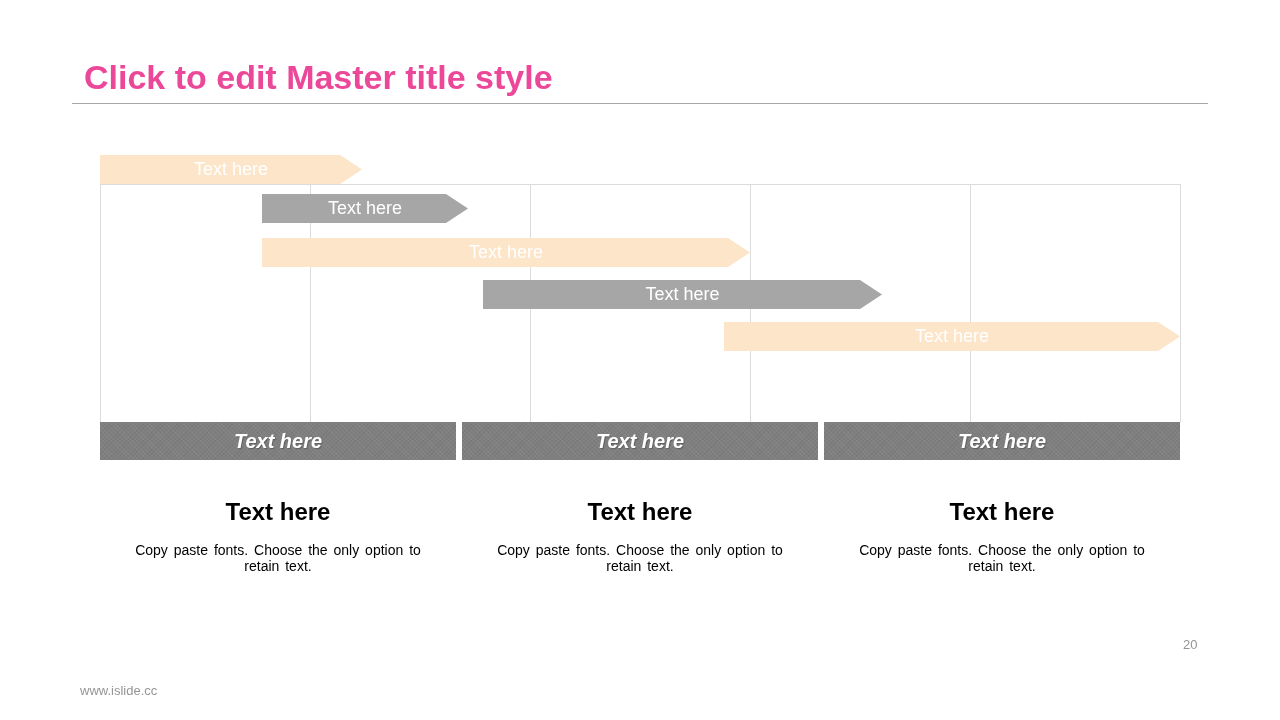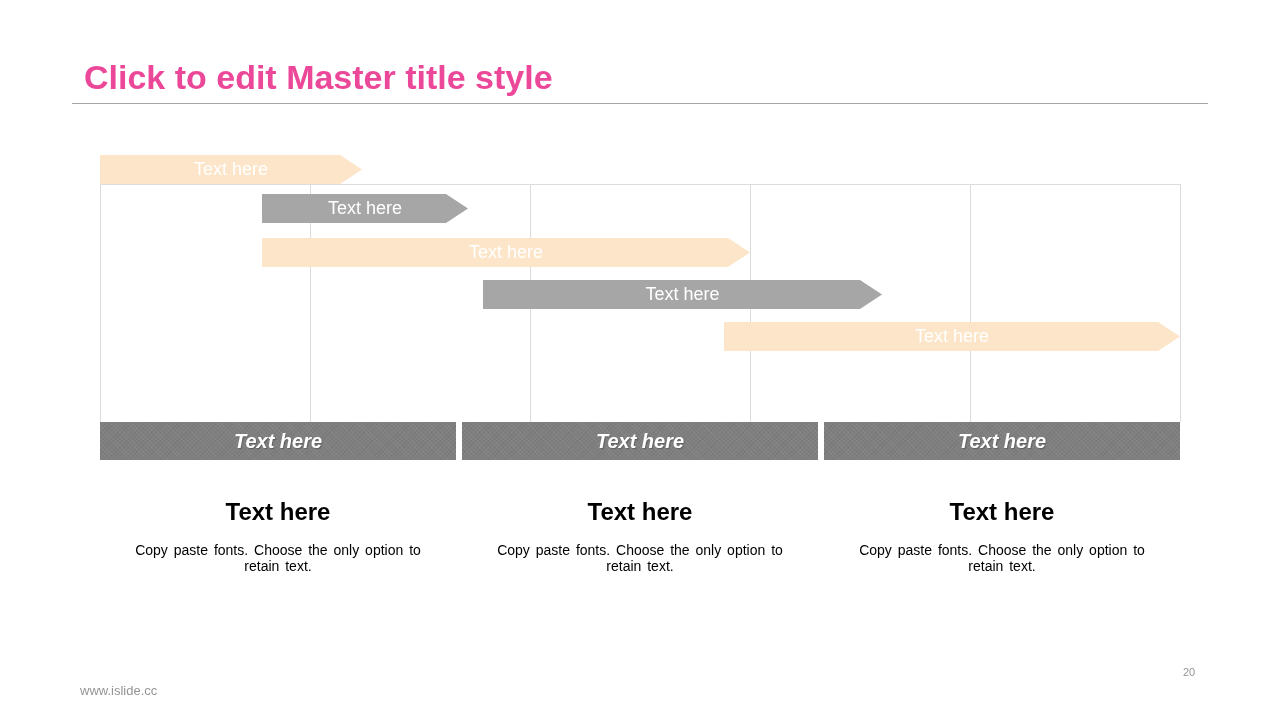--- a/index.html
+++ b/index.html
@@ -55,21 +55,21 @@
   .col .heading{font-size:24px;font-weight:700;margin:0 0 16px 0;}
   .col .body{
     font-size:14px;line-height:16px;margin:0 auto;width:312px;word-spacing:2px;
   }
   .c1{left:100px;} .c2{left:462px;} .c3{left:824px;}
   
   .footer-url{
     position:absolute;left:80px;top:655px;font-size:13px;color:var(--ftext,#959595);margin-top:28px;
   }
   .page-number{
-    position:absolute;left:1183px;top:666px;font-size:11px;color:var(--ftext,#959595);
+    position:absolute;left:1183px;top:637px;font-size:13px;color:var(--ftext,#959595);
   }
 </style>
 </head>
 <body>
 
 <div class="slide">
 
   <div class="title">Click to edit Master title style</div>
   <div class="title-rule"></div>
 

